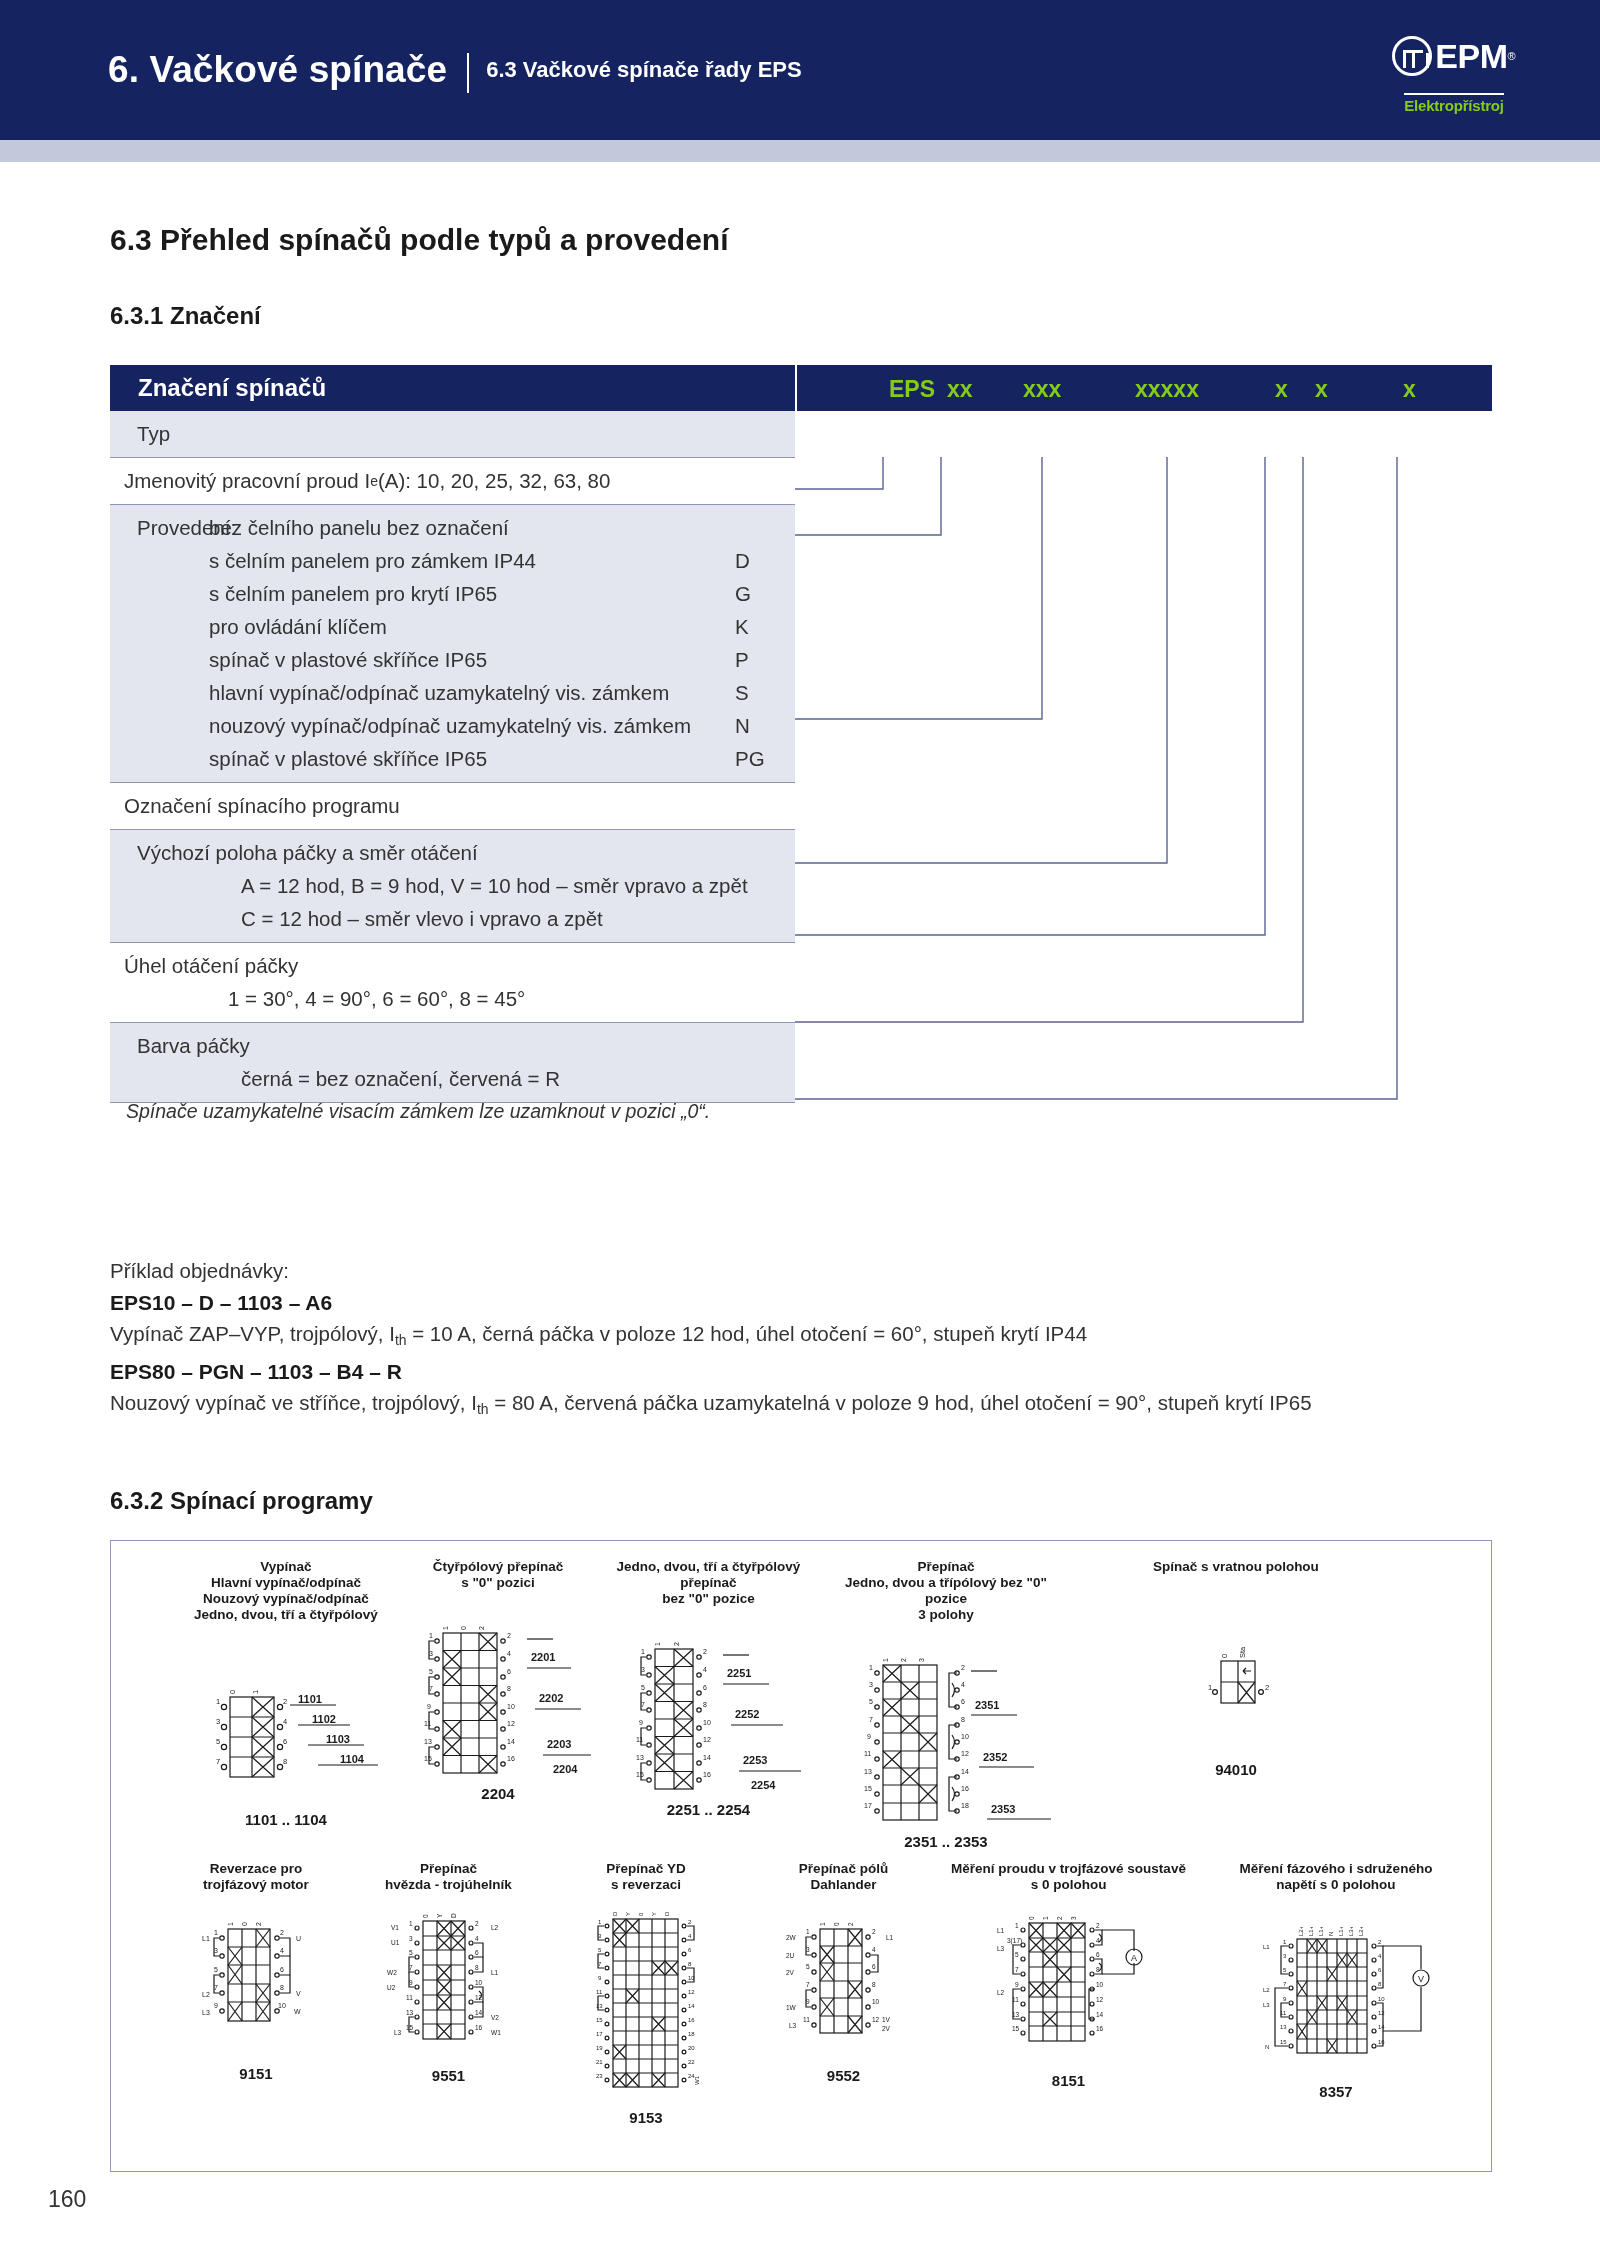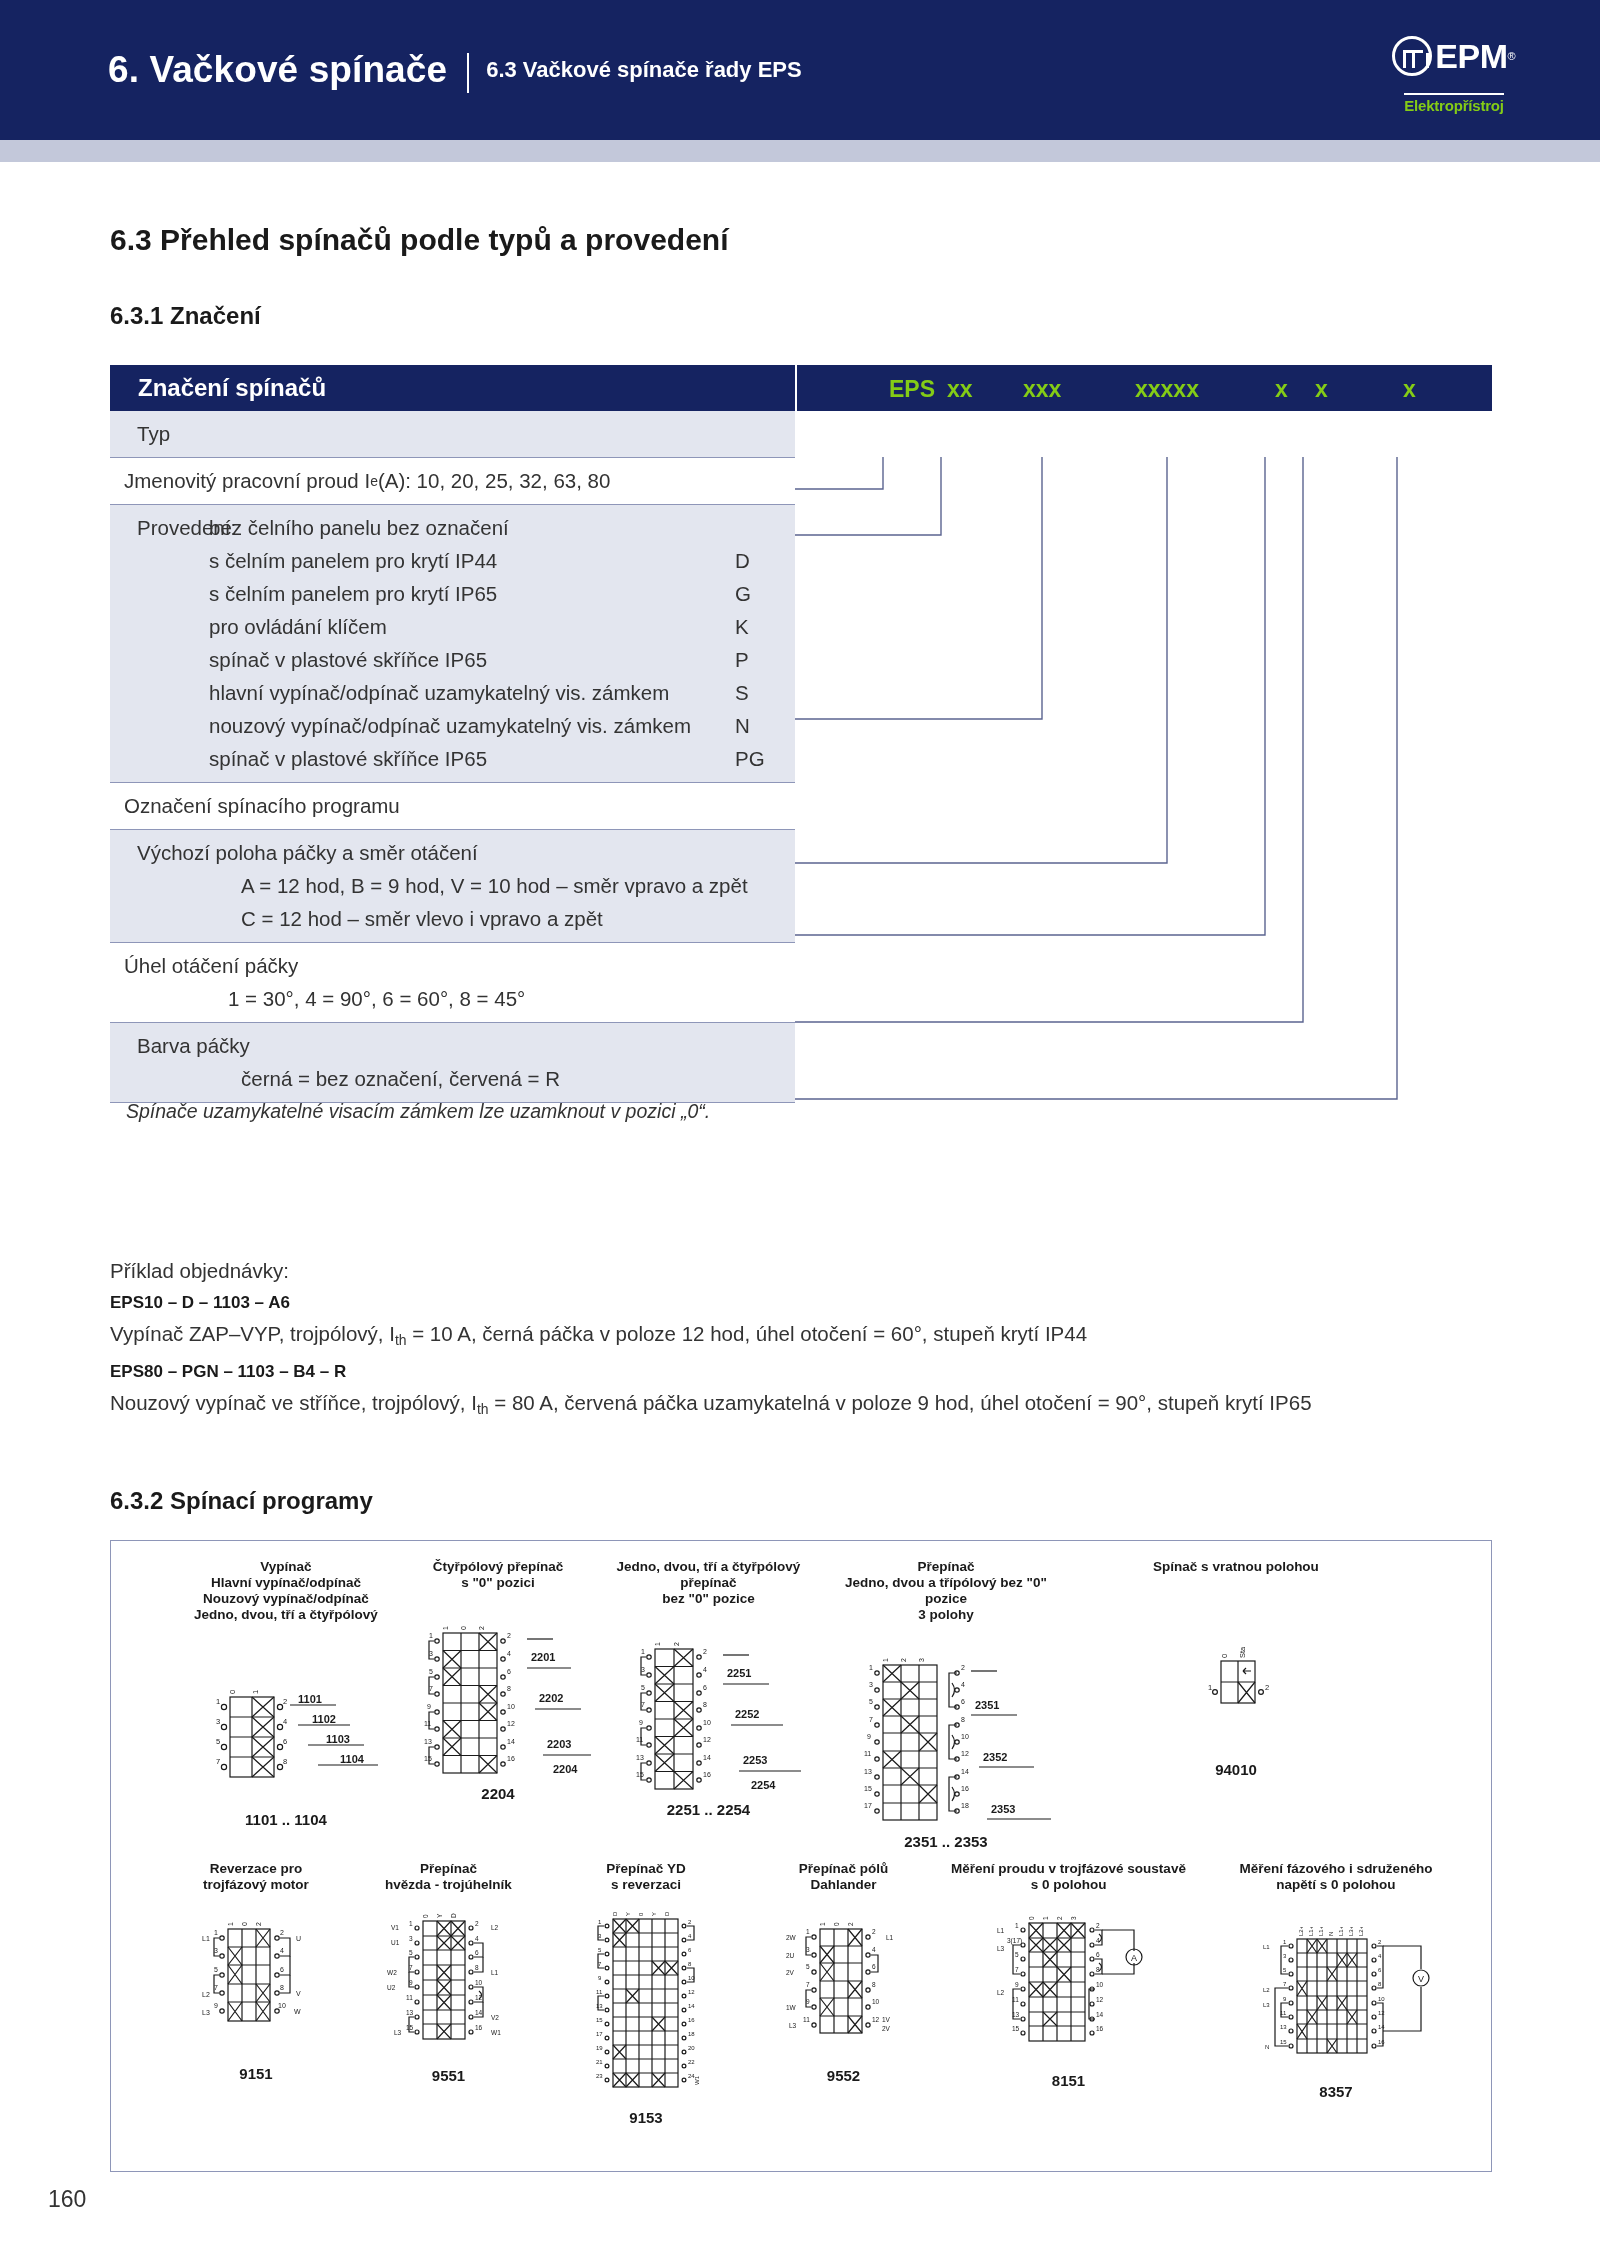--- a/index.html
+++ b/index.html
@@ -233,21 +233,21 @@
   }
 
   
   .example {
     position: absolute;
     left: 110px; top: 1256px;
     width: 1400px;
     color: #333333;
   }
   .ex-line { font-size: 20.5px; line-height: 30px; white-space: nowrap; }
-  .ex-bold { font-size: 17px; font-weight: bold; line-height: 33px; color:#1a1a1a; white-space: nowrap; }
+  .ex-bold { font-size: 21px; font-weight: bold; line-height: 33px; color:#1a1a1a; white-space: nowrap; }
 
   
   .diagram-panel {
     position: absolute;
     left: 110px; top: 1540px;
     width: 1382px; height: 632px;
     border: 1.5px solid #8e96b8;
     background: #ffffff;
   }
   .dg {
@@ -338,21 +338,21 @@
     </div>
 
     <div class="mt-row shaded">
       <div class="pad-t"></div>
       <div class="line">
         <span class="lbl-prov">Provedení:</span>
         <span>bez čelního panelu    bez označení</span>
         <span class="code-letter"></span>
       </div>
       <div class="line indent1">
-        <span>s čelním panelem pro krytí IP44</span>
+        <span>s čelním panelem pro zámkem IP44</span>
         <span class="code-letter">D</span>
       </div>
       <div class="line indent1">
         <span>s čelním panelem pro krytí IP65</span>
         <span class="code-letter">G</span>
       </div>
       <div class="line indent1">
         <span>pro ovládání klíčem</span>
         <span class="code-letter">K</span>
       </div>

